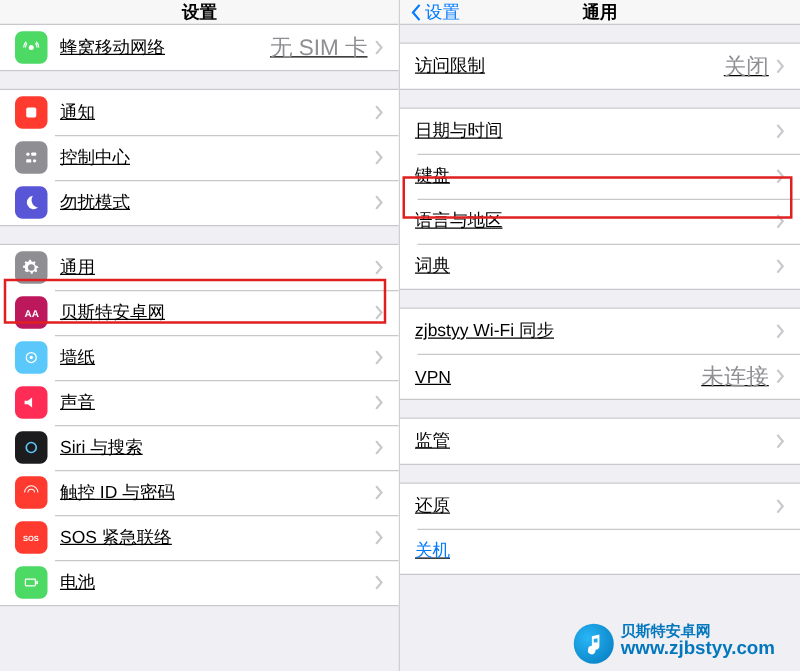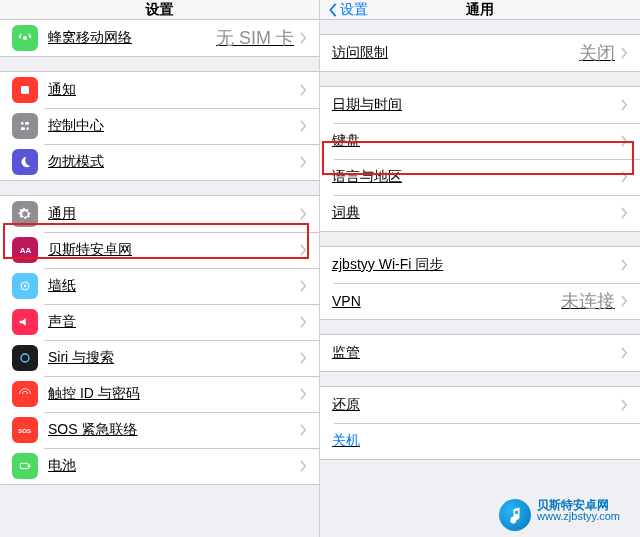--- a/index.html
+++ b/index.html
@@ -22,21 +22,21 @@
     .row .value { font-size:18px; color:#8e8e93; margin-right:6px; }
     .row .chev { width:7px; height:12px; }
     .row .chev path { stroke:#c7c7cc; stroke-width:2; fill:none; }
     .row.link .label { color:#007aff; }
     .hl-red { position:absolute; border:2px solid #e02020; pointer-events:none; }
     .watermark { position:absolute; right:20px; bottom:6px; display:flex; align-items:flex-start; gap:6px; }
     .wm-logo { width:32px; height:32px; border-radius:50%; background:radial-gradient(circle at 35% 35%, #29b6f6, #0277bd); display:flex; align-items:center; justify-content:center; }
     .wm-logo svg { width:18px; height:18px; fill:#fff; }
     .wm-text { display:flex; flex-direction:column; line-height:1; }
     .wm-text .t1 { font-size:12px; color:#0277bd; font-weight:600; }
-    .wm-text .t2 { font-size:11px; color:#0277bd; }
+    .wm-text .t2 { font-size:15px; color:#0277bd;font-weight:bold; }
     
     .bg-green{background:#4cd964}.bg-red{background:#ff3b30}.bg-grey{background:#8e8e93}.bg-purple{background:#5856d6}
     .bg-dgrey{background:#8e8e93}.bg-blue{background:#be185d}.bg-cyan{background:#5ac8fa}.bg-pink{background:#ff2d55}
     .bg-black{background:#1c1c1e}.bg-touchid{background:#ff3b30}.bg-sos{background:#ff3b30}.bg-batt{background:#4cd964}
   </style>
 </head>
 <body>
 
 <div class="screens">
 

